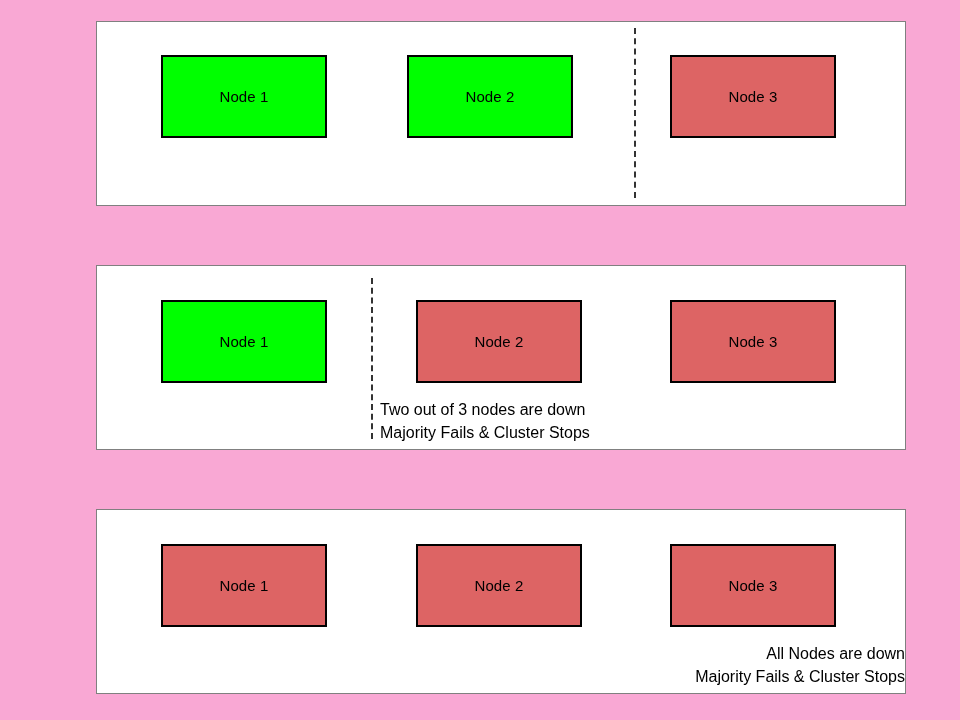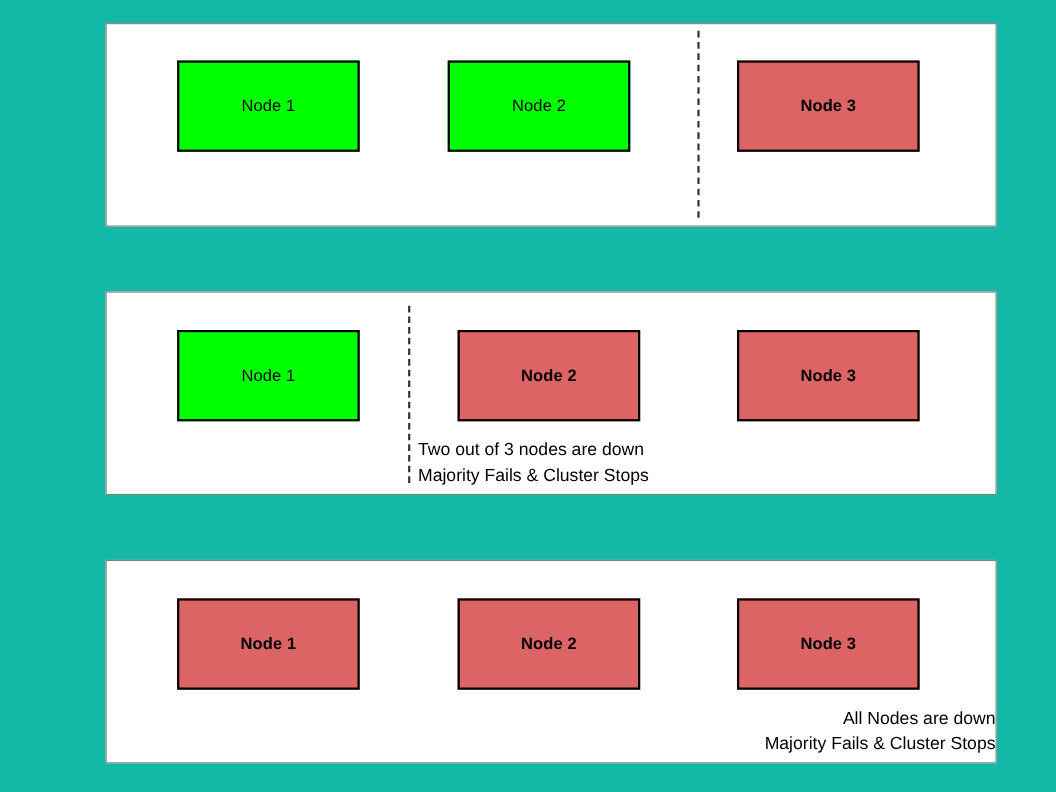--- a/index.html
+++ b/index.html
@@ -15,21 +15,21 @@
     overflow: hidden;
     font-family: "Liberation Sans", sans-serif;
   }
 
   .canvas {
     position: absolute;
     left: 0;
     top: 0;
     width: 960px;
     height: 720px;
-    background: #14b8a6;
+    background: #f9a8d4;
   }
 
   
   .panel {
     position: absolute;
     background: #ffffff;
     border: 1px solid #808080;
     box-sizing: border-box;
   }
   #panel-1 { left: 96px;  top: 21px;  width: 810px; height: 185px; }
@@ -43,21 +43,21 @@
     border: 2px solid #000000;
     display: flex;
     align-items: center;
     justify-content: center;
     font-size: 15px;
     color: #000000;
     line-height: 1;
     letter-spacing: 0.1px;
   }
   .node.up   { background: #00ff00; }
-  .node.down { background: #dd6464; font-weight: bold; }
+  .node.down { background: #dd6464; }
 
   
   #p1-node-1 { left: 64px;  top: 33px; width: 166px; height: 83px; }
   #p1-node-2 { left: 310px; top: 33px; width: 166px; height: 83px; }
   #p1-node-3 { left: 573px; top: 33px; width: 166px; height: 83px; }
 
   
   #p2-node-1 { left: 64px;  top: 34px; width: 166px; height: 83px; }
   #p2-node-2 { left: 319px; top: 34px; width: 166px; height: 83px; }
   #p2-node-3 { left: 573px; top: 34px; width: 166px; height: 83px; }

